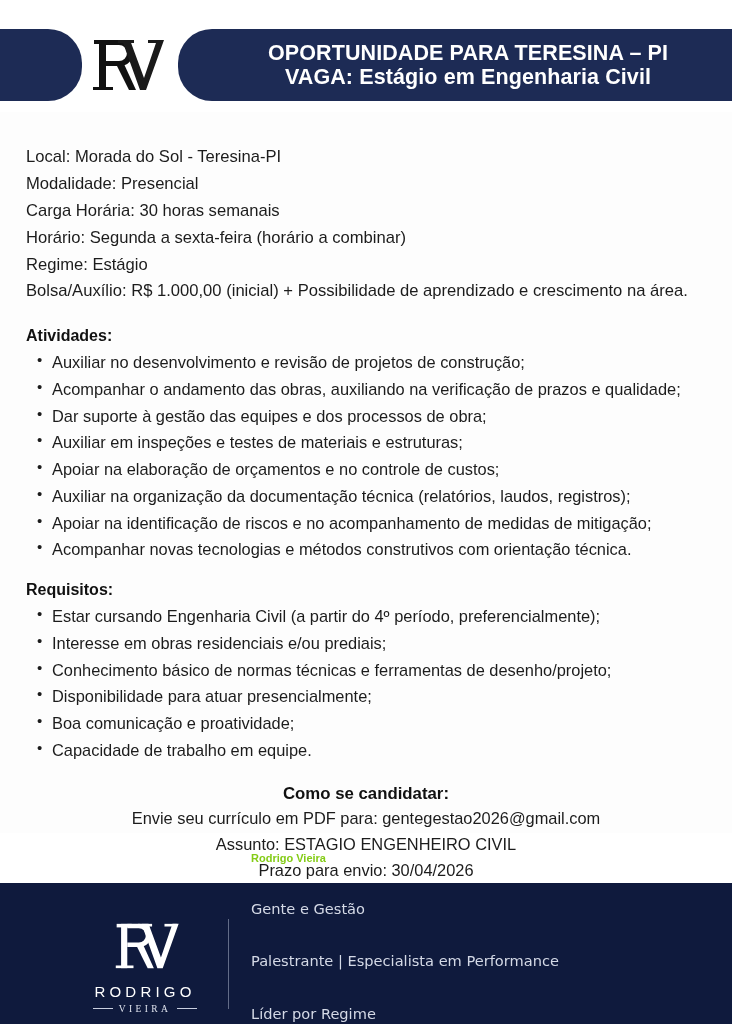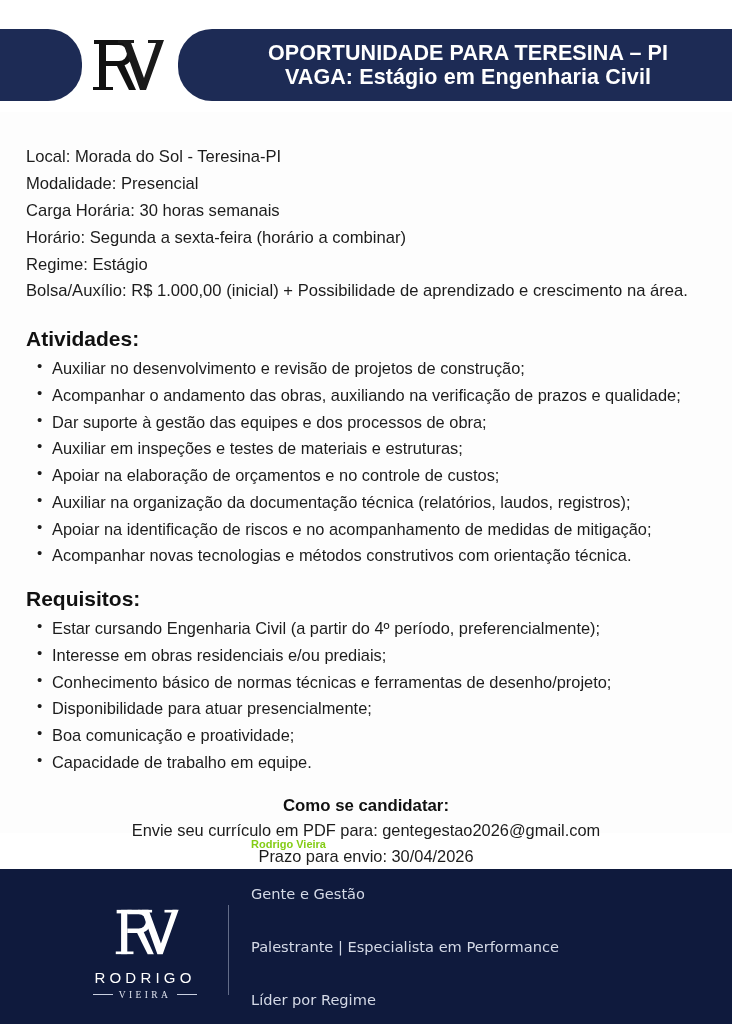--- a/index.html
+++ b/index.html
@@ -97,21 +97,21 @@
   .info-line {
     font-size: 16.6px;
     line-height: 1.62;
     color: #1c1c1c;
     white-space: nowrap;
   }
 
   .section { margin-bottom: 18px; }
 
   .section-title {
-    font-size: 21px;
+    font-size: 16px;
     font-weight: bold;
     color: #111111;
     margin-bottom: 4px;
   }
 
   ul.bullets {
     list-style: none;
     margin: 0;
     padding: 0;
   }
@@ -307,20 +307,21 @@
         <li>Conhecimento básico de normas técnicas e ferramentas de desenho/projeto;</li>
         <li>Disponibilidade para atuar presencialmente;</li>
         <li>Boa comunicação e proatividade;</li>
         <li>Capacidade de trabalho em equipe.</li>
       </ul>
     </div>
 
     <div class="apply-block">
       <div class="apply-title">Como se candidatar:</div>
       <div class="apply-line">Envie seu currículo em PDF para: gentegestao2026@gmail.com</div>
+      <div class="apply-line">Assunto: ESTAGIO ENGENHEIRO CIVIL</div>
       <div class="apply-line">Prazo para envio: 30/04/2026</div>
     </div>
 
   </div>
 
   <div class="footer">
 
     <div class="footer-logo">
       <svg class="footer-monogram" viewBox="0 0 76 70" xmlns="http://www.w3.org/2000/svg" aria-hidden="true">
         <g fill="#ffffff">

